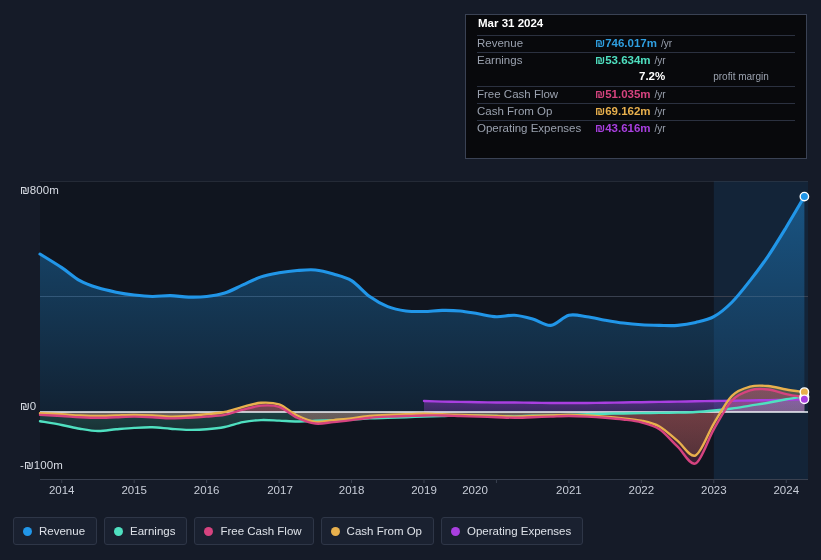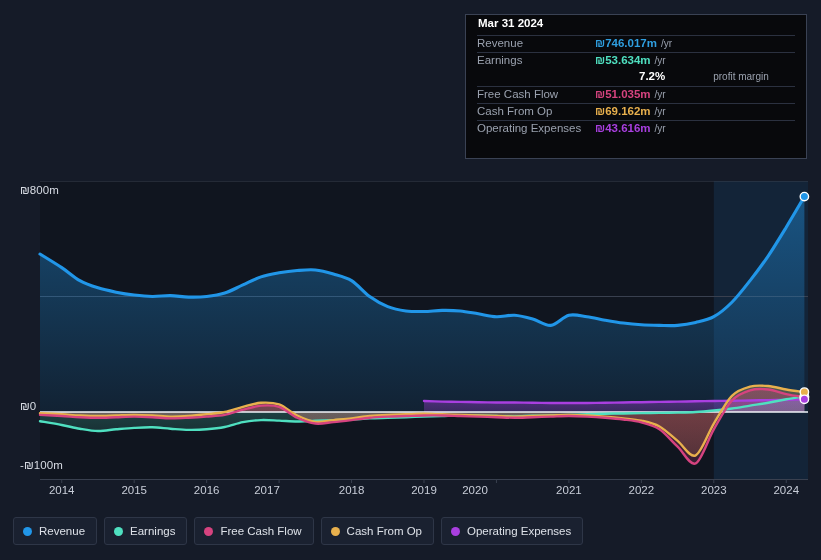--- a/index.html
+++ b/index.html
@@ -133,21 +133,21 @@
   </div>
 
   <div class="y-label" id="y-800">₪800m</div>
   <div class="y-label" id="y-0">₪0</div>
   <div class="y-label" id="y-neg200">-₪100m</div>
 
   <div id="x-axis">
       <div class="x-label" style="left: 61.7358px;">2014</div>
       <div class="x-label" style="left: 134.189px; text-align: right;">2015</div>
       <div class="x-label" style="left: 206.642px;">2016</div>
-      <div class="x-label" style="left: 267px;">2017</div>
+      <div class="x-label" style="left: 280px;">2017</div>
       <div class="x-label" style="left: 351.547px;">2018</div>
       <div class="x-label" style="left: 424px;">2019</div>
       <div class="x-label" style="left: 475px;">2020</div>
       <div class="x-label" style="left: 568.906px;">2021</div>
       <div class="x-label" style="left: 641.358px;">2022</div>
       <div class="x-label" style="left: 713.811px;">2023</div>
       <div class="x-label" style="left: 786.264px;">2024</div>
       <svg width="821" height="8" style="position:absolute;left:0;top:-5px;">
         <line x1="40" y1="0.5" x2="808" y2="0.5" stroke="#39404F" stroke-width="1"></line>
         <line x1="61.735849056600664" y1="0" x2="61.735849056600664" y2="4" stroke="#39404F" stroke-width="1"></line>

